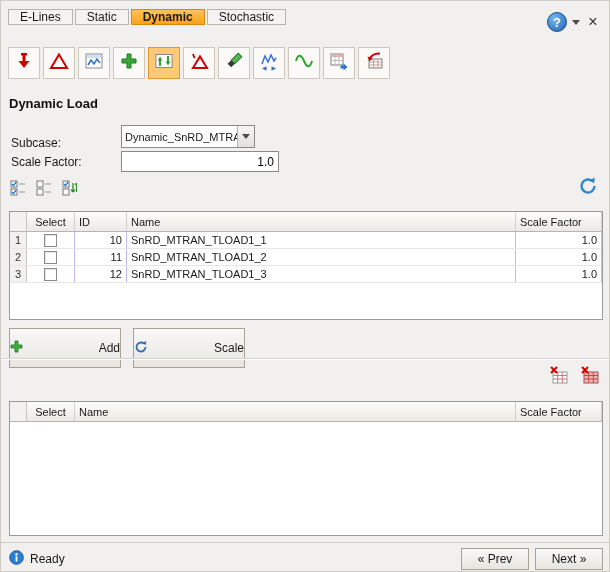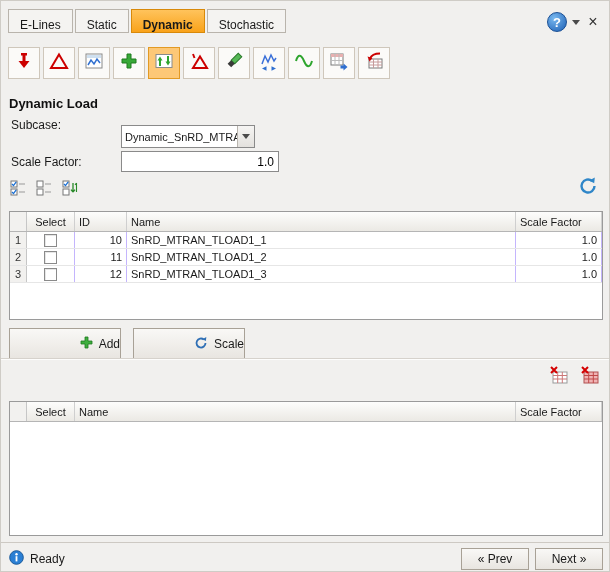--- a/index.html
+++ b/index.html
@@ -2,21 +2,21 @@
 <html><head>
 <meta charset="utf-8">
 <style>
   *{box-sizing:border-box;margin:0;padding:0}
   html,body{width:610px;height:572px}
   body{font-family:"Liberation Sans",sans-serif;background:#f1f0ee;color:#1a1a1a}
   #win{position:relative;width:610px;height:572px;background:#f1f0ee;border:1px solid #cfccc6;overflow:hidden}
 
   
   .tabbar{position:absolute;left:7px;top:8px;display:flex;gap:2px}
-  .tab{height:24px;padding:0 11px;display:flex;align-items:flex-end;background:#f4f3f1;border:1px solid #b9b4ac;font-size:12px;cursor:default;white-space:nowrap}
+  .tab{height:16px;padding:0 11px;display:flex;align-items:center;background:#f4f3f1;border:1px solid #b9b4ac;font-size:12px;cursor:default;white-space:nowrap}
   .tab.active{background:linear-gradient(#ffc35c,#f9a21a);border-color:#d8890a;font-weight:bold}
   .winctl{position:absolute;right:8px;top:11px;display:flex;align-items:center;gap:5px}
   .helpbtn{width:20px;height:20px;border-radius:50%;background:radial-gradient(circle at 35% 30%,#79b9f0,#1d5fb4);color:#fff;font-weight:bold;font-size:13px;display:flex;align-items:center;justify-content:center;border:1px solid #1a4f94}
   .caret{width:0;height:0;border-left:4px solid transparent;border-right:4px solid transparent;border-top:5px solid #4a4a4a}
   .closebtn{font-size:16px;color:#333;width:16px;text-align:center;line-height:16px}
 
   
   .toolbar{position:absolute;left:7px;top:46px;display:flex;gap:3px}
   .tbtn{width:32px;height:32px;border:1px solid #cfc7bb;background:#fbfaf8;display:flex;align-items:center;justify-content:center}
   .tbtn.sel{background:#fdc877;border-color:#e29a24}
@@ -46,21 +46,21 @@
   .w-sel{width:48px;flex:0 0 48px;justify-content:center}
   .w-id{width:52px;flex:0 0 52px}
   .w-name{flex:1 1 auto}
   .w-scale{width:86px;flex:0 0 86px}
   .right{justify-content:flex-end}
   .fill{flex:1 1 auto;background:#fff}
   .cb{width:13px;height:13px;background:#fff;border:1px solid #8a8a8a;box-shadow:inset 1px 1px 0 #e6e6e6}
 
   
   .btnrow{position:absolute;left:8px;top:327px;display:flex;gap:12px}
-  .btn{width:112px;height:32px;border:1px solid #a8a196;background:linear-gradient(#f9f8f6,#e8e5e0);display:flex;align-items:center;justify-content:flex-end;gap:6px;font-size:12px;color:#1a1a1a}
+  .btn{width:112px;height:40px;border:1px solid #a8a196;background:linear-gradient(#f9f8f6,#e8e5e0);display:flex;align-items:center;justify-content:space-between;gap:6px;font-size:12px;color:#1a1a1a}
 
   .divider{position:absolute;left:0;top:357px;width:610px;height:2px;border-top:1px solid #d6d2cc;border-bottom:1px solid #fdfdfc}
   .delicons{position:absolute;right:8px;top:365px;display:flex;gap:9px}
   .delbtn{width:22px;height:22px;display:flex;align-items:center;justify-content:center}
 
   
   .status{position:absolute;left:0;top:541px;width:610px;height:31px;border-top:1px solid #cdc9c3;background:#f1f0ee;display:flex;align-items:center;padding:16px 8px;gap:6px;font-size:12px}
   .navbtns{margin-left:auto;display:flex;gap:6px}
   .navbtn{width:68px;height:22px;border:1px solid #a8a196;background:linear-gradient(#f9f8f6,#e8e5e0);display:flex;align-items:center;justify-content:center;font-size:12px;color:#1a1a1a}
 </style>
@@ -163,21 +163,21 @@
             <rect x="5" y="8" width="13" height="9" fill="#fff" stroke="#7a7a7a"></rect>
             <path d="M5 11 h13 M5 14 h13 M9.5 8 v9 M14 8 v9" stroke="#c79a9a"></path>
             <path d="M16 2.5 q-8 0 -10 5" stroke="#cc0000" stroke-width="2" fill="none"></path>
             <path d="M3.5 5.5 l5 1.5 -3 3.5 z" fill="#cc0000"></path>
           </svg></span>
     </div>
   </div>
 
   <div class="h1">Dynamic Load</div>
 
-  <div class="lbl" style="left:10px;top:117px">Subcase:</div>
+  <div class="lbl" style="left:10px;top:135px">Subcase:</div>
   <div class="combo">
     <span class="combo-text">Dynamic_SnRD_MTRAN_2</span>
     <span class="combo-btn">
         <span class="caret"></span>
       </span>
   </div>
 
   <div class="lbl" style="left:10px;top:154px">Scale Factor:</div>
   <input class="txtin" type="text" value="1.0" style="">
 

